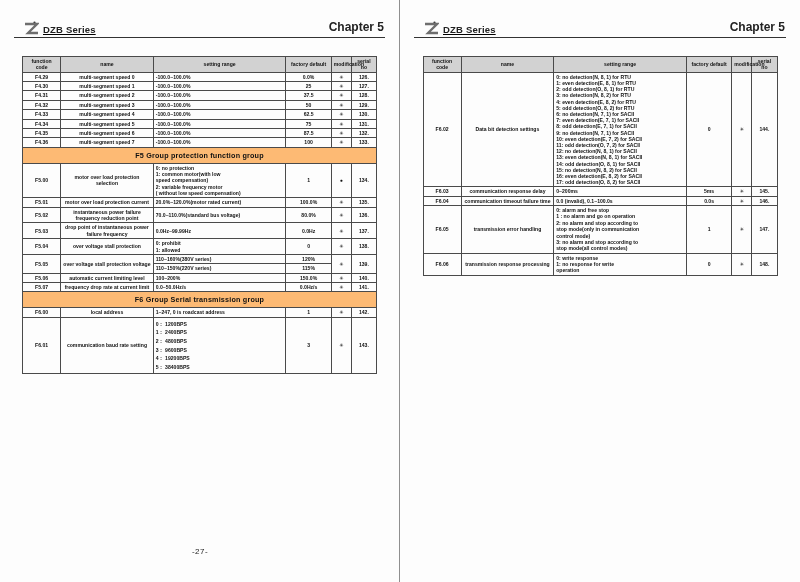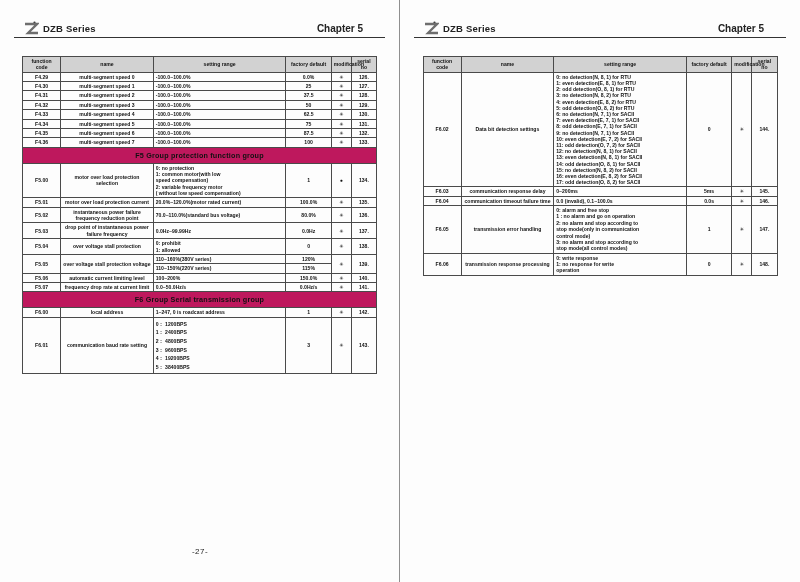--- a/index.html
+++ b/index.html
@@ -28,34 +28,34 @@
 
   
   .hdr {
     position: relative;
     height: 26px;
     border-bottom: 1.5px solid #333;
     display: flex;
     align-items: flex-end;
     padding-bottom: 2px;
   }
-  .logo-wrap { display: flex; align-items: center; gap: 4px; margin-left: 10px; }
+  .logo-wrap { display: flex; align-items: flex-end; gap: 4px; margin-left: 10px; text-decoration: underline; }
   .logo-mark {
     position: relative;
     width: 15px; height: 14px;
     color: #555;
   }
   .logo-mark svg { display:block; }
   .hdr-title {
     font-size: 9.5px; font-weight: bold; color: #222;
     letter-spacing: .2px;
   }
   .hdr-chapter {
-    position: absolute; right: 22px; bottom: 3px;
-    font-size: 10px; font-weight: bold; color: #222;
+    position: absolute; right: 1px; bottom: 3px;
+    font-size: 12px; font-weight: bold; color: #222;
   }
 
   
   table.params {
     width: 355px;
     margin: 18px auto 0 auto;
     border-collapse: collapse;
     table-layout: fixed;
     color: #111;
   }
@@ -85,21 +85,21 @@
   td.code  { text-align: center; font-weight: bold; font-size: 5.3px; }
   td.name  { text-align: center; font-weight: bold; }
   td.range { text-align: left; font-weight: bold; padding-left: 4px; }
   td.def   { text-align: center; font-weight: bold; }
   td.mod   { text-align: center; font-size: 6px; }
   td.ser   { text-align: center; font-weight: bold; }
   td.range .opt { display: block; white-space: nowrap; }
   td.range.dense .opt { line-height: 1.22; }
 
   tr.group-row td {
-    background: #be185d;
+    background: #fdba74;
     text-align: center;
     font-weight: bold;
     font-size: 7.2px;
     letter-spacing: .2px;
     padding: 3px 0;
   }
 
   .name-big { font-size: 6.6px; font-weight: bold; line-height: 1.3; }
   .range-big { font-size: 5.8px; }
 

